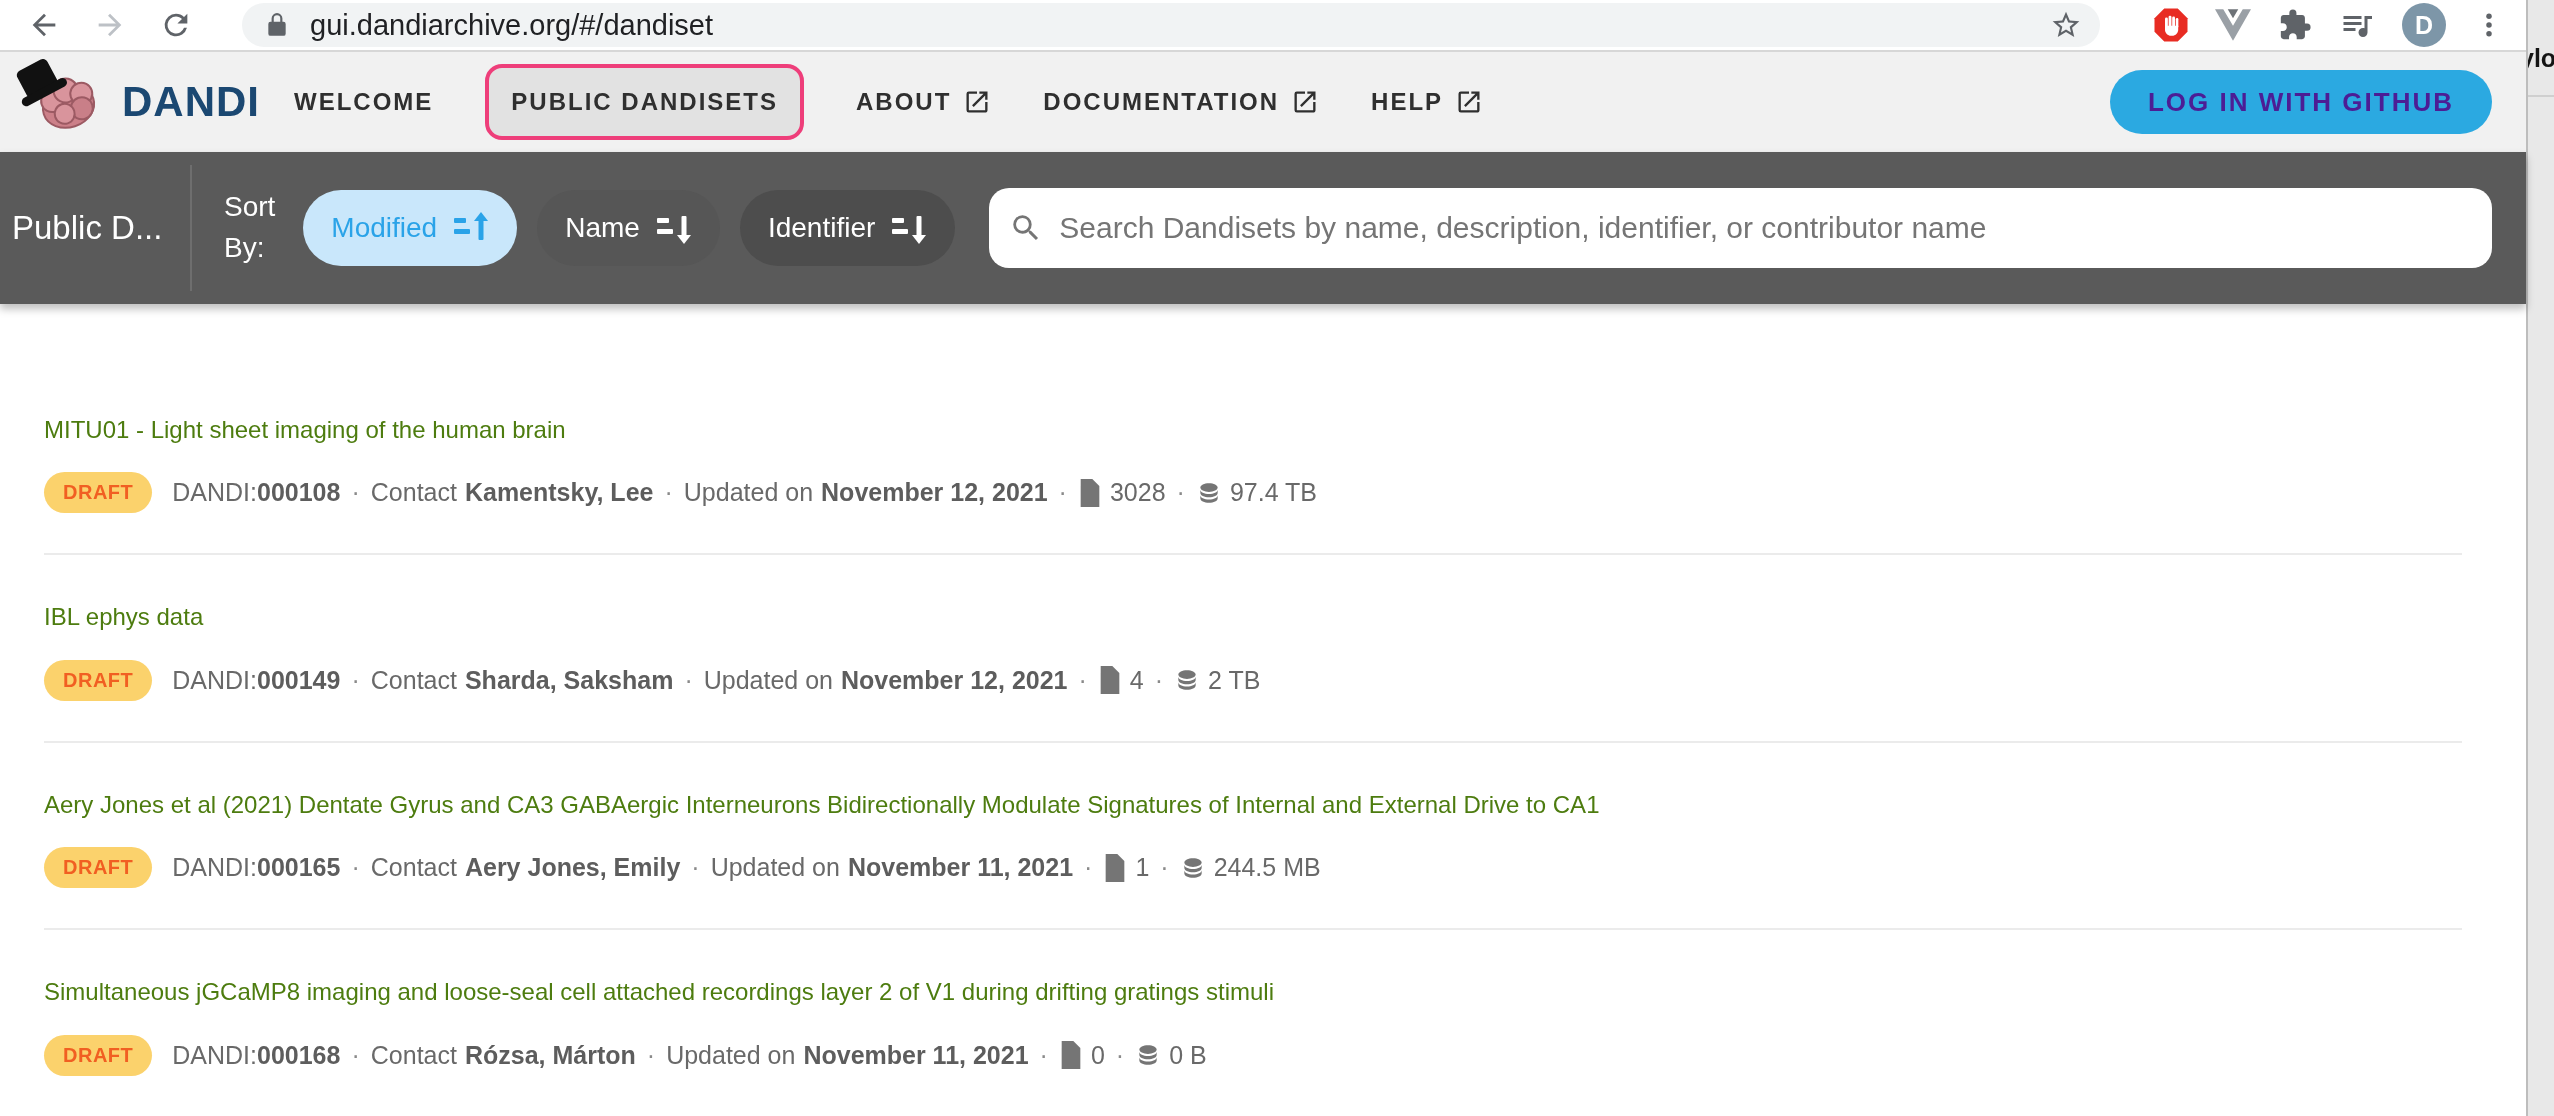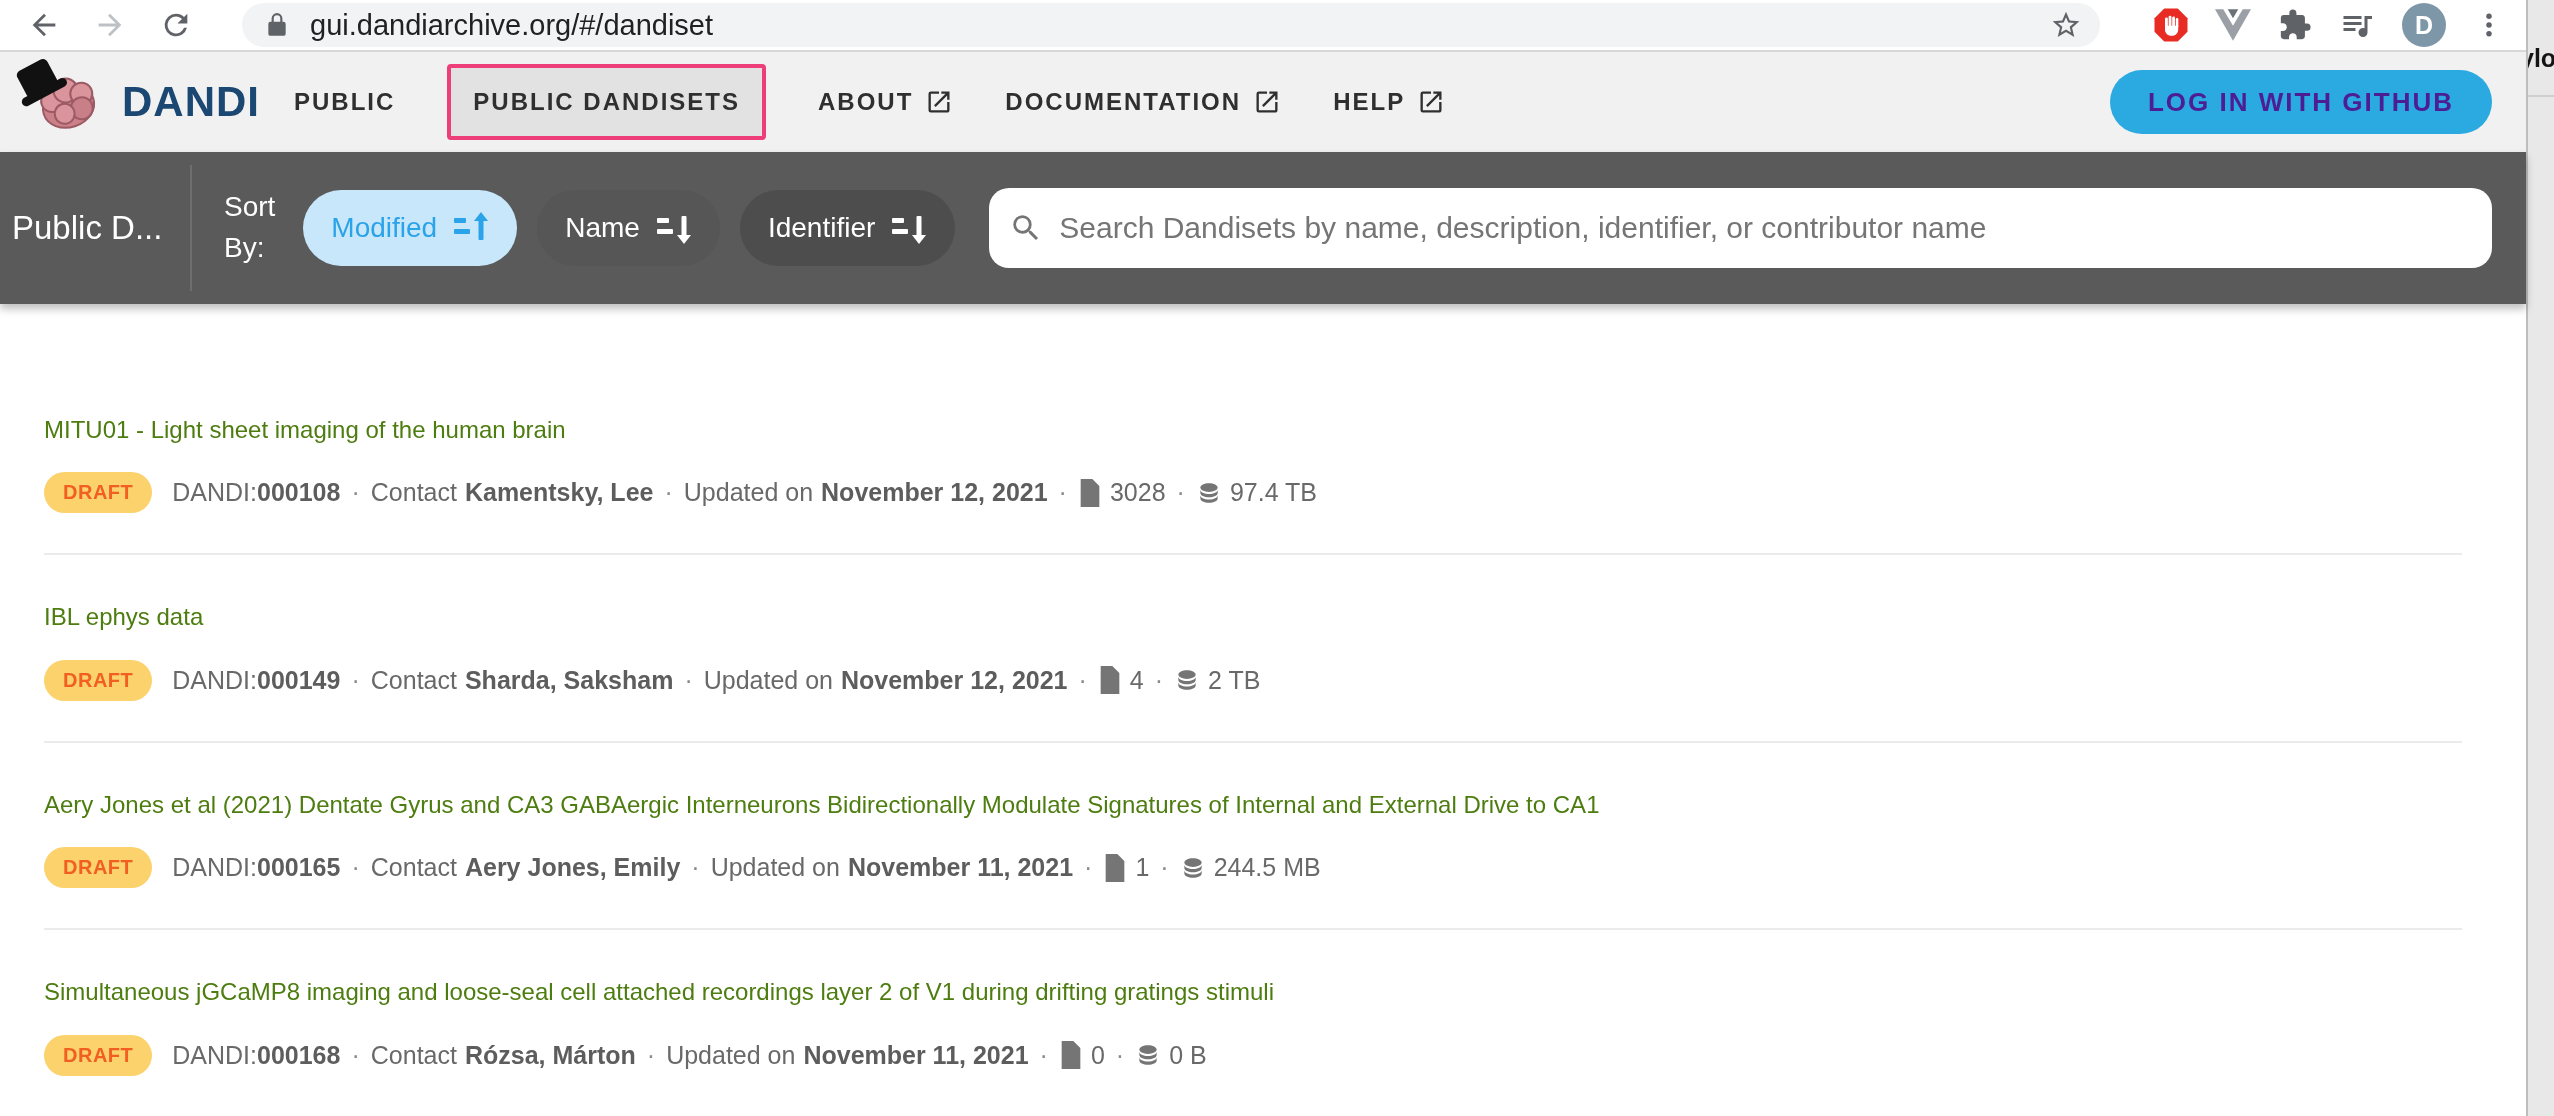--- a/index.html
+++ b/index.html
@@ -13,21 +13,21 @@
   .omnibox { flex:1; height:44px; background:#f1f3f4; border-radius:22px; display:flex; align-items:center; padding:0 18px 0 22px; margin:0 28px 0 20px; min-width:0; }
   .omnibox .url { color:#202124; font-size:29px; margin-left:20px; white-space:nowrap; overflow:hidden; flex:1; }
   .ext { width:38px; height:40px; display:flex; align-items:center; justify-content:center; margin-left:24px; cursor:pointer; }
   .avatar { width:44px; height:44px; border-radius:50%; background:#7d96a8; color:#fff; font-size:25px; font-weight:700; display:flex; align-items:center; justify-content:center; margin-left:26px; }
 
   
   .appheader { height:100px; background:#f1f1f1; display:flex; align-items:center; padding:0 30px 0 14px; flex:0 0 auto; }
   .brand { color:#1b4872; font-size:42px; font-weight:800; letter-spacing:1px; margin:0 34px 0 16px; }
   .nav { display:flex; align-items:center; gap:52px; }
   .navitem { display:flex; align-items:center; gap:12px; font-size:24px; font-weight:700; letter-spacing:2px; color:#2f2f2f; cursor:pointer; white-space:nowrap; }
-  .navitem.active { background:#e2e2e2; border:4px solid #ee3e7a; border-radius:4px; padding:20px 22px; }
+  .navitem.active { background:#e2e2e2; border:4px solid #ee3e7a; border-radius:17px; padding:20px 22px; }
   .login { margin-left:auto; margin-right:4px; background:#2ba9e1; color:#4c1d95; border:none; font-family:inherit; font-size:26px; font-weight:700; letter-spacing:2px; padding:0 38px; height:64px; border-radius:32px; cursor:pointer; white-space:nowrap; }
 
   
   .toolbar { height:152px; background:#5a5a5a; display:flex; align-items:center; color:#fff; flex:0 0 auto; box-shadow:0 5px 8px rgba(0,0,0,.25); position:relative; z-index:2; }
   .pagetitle { font-size:33px; padding:0 28px 0 12px; white-space:nowrap; overflow:hidden; max-width:190px; flex:0 0 auto; }
   .vdiv { width:2px; background:#6e6e6e; height:126px; flex:0 0 auto; }
   .sortby { font-size:28px; line-height:1.45; margin:0 28px 0 32px; flex:0 0 auto; }
   .chip { display:flex; align-items:center; gap:16px; height:76px; border-radius:38px; padding:0 28px; font-size:28px; margin-right:20px; cursor:pointer; flex:0 0 auto; white-space:nowrap; }
   .chip.active { background:#c9e7fb; color:#2aa3e8; }
   .chip.dark { background:#4d4d4d; color:#fff; }
@@ -141,21 +141,21 @@
         </g>
         <g transform="rotate(-28 30 26)">
           <rect x="10" y="2" width="34" height="30" rx="5" fill="#111"></rect>
           <rect x="2" y="28" width="50" height="9" rx="4.5" fill="#111"></rect>
         </g>
       </svg>
     </span>
     <span class="brand">DANDI</span>
     <div class="nav">
       <span class="navitem">
-          <span>PUBLIC</span>
+          <span>WELCOME</span>
         </span>
       <span class="navitem active">
           <span>PUBLIC DANDISETS</span>
         </span>
       <span class="navitem">
         <span>ABOUT</span>
         <span>
             <svg width="28" height="28" viewBox="0 0 24 24" fill="#2f2f2f">
               <path d="M19 19H5V5h7V3H5a2 2 0 0 0-2 2v14a2 2 0 0 0 2 2h14c1.1 0 2-.9 2-2v-7h-2v7zM14 3v2h3.59l-9.83 9.83 1.41 1.41L19 6.41V10h2V3h-7z"></path>
             </svg>

